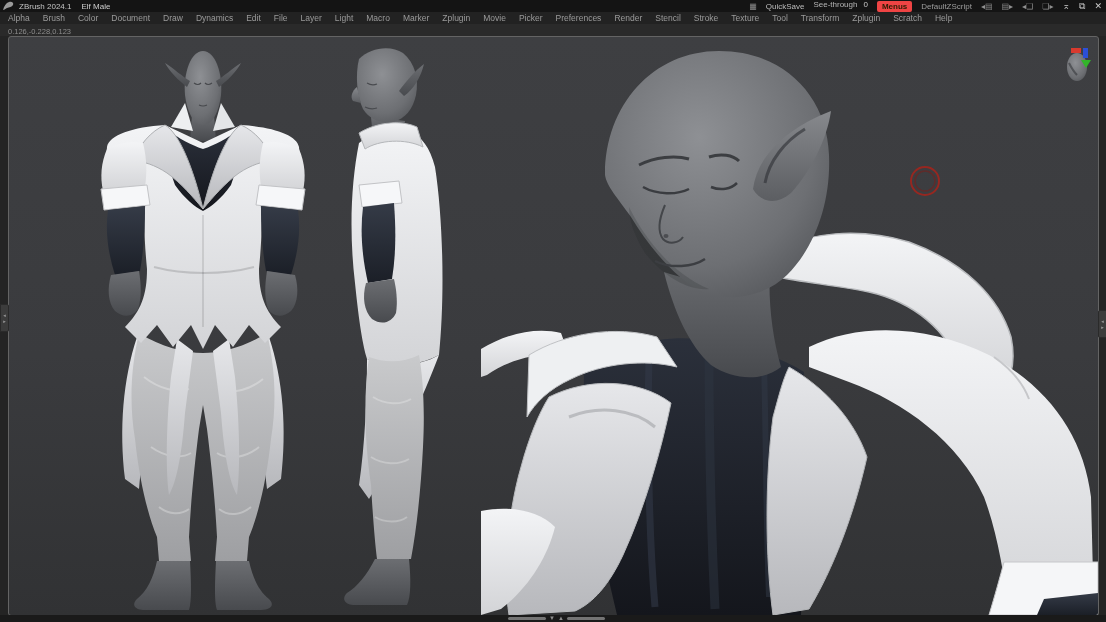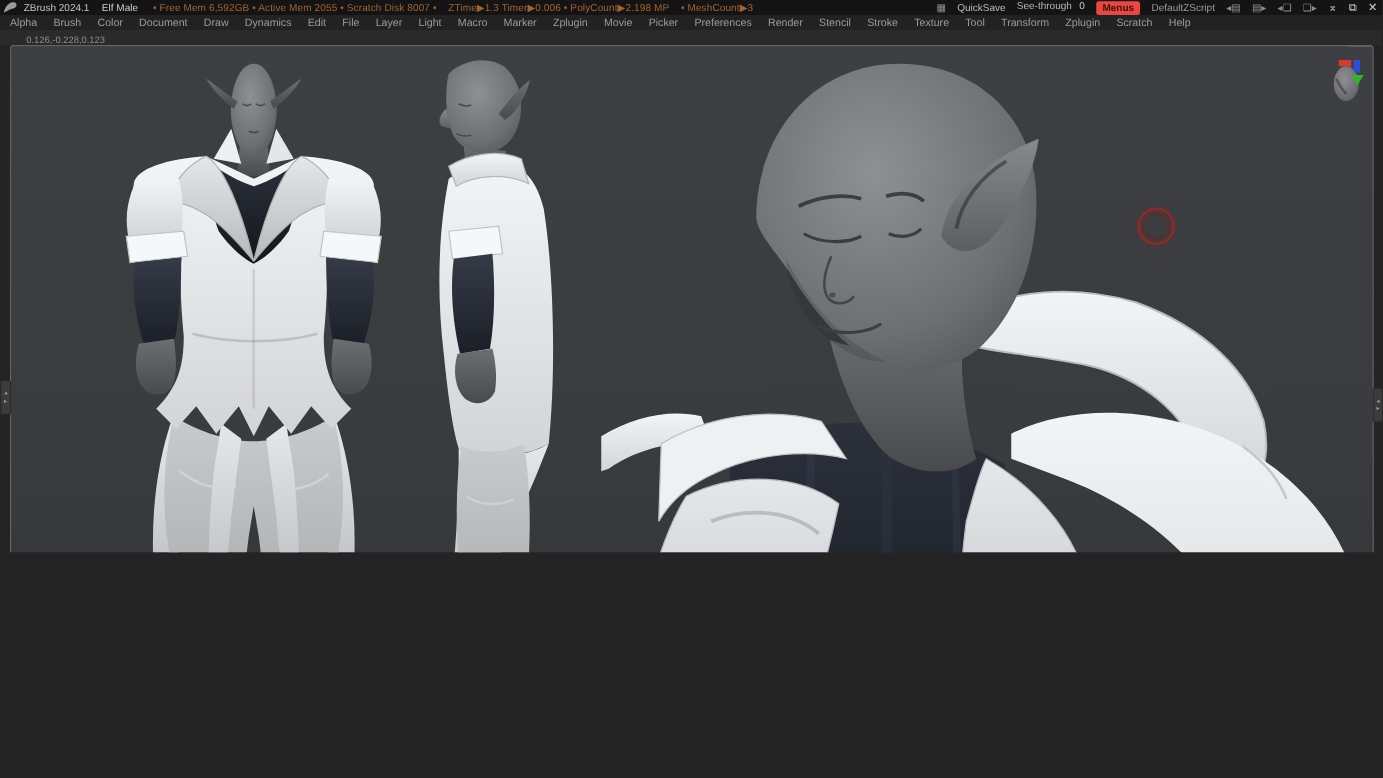--- a/index.html
+++ b/index.html
@@ -1,16 +1,16 @@
 <!DOCTYPE html>
 <html><head>
 <meta charset="utf-8">
 <style>
   html,body{margin:0;padding:0;background:#242424;}
-  .app{position:relative;width:1106px;height:442px;overflow:hidden;
+  .app{position:relative;width:1106px;height:622px;overflow:hidden;
        font-family:"Liberation Sans",sans-serif;background:#242424;}
   
   .titlebar{position:absolute;left:0;top:0;width:1106px;height:12px;background:#141414;
             display:flex;align-items:center;font-size:8px;color:#b9b9b9;white-space:nowrap;}
   .logo{width:13px;height:10px;margin:0 4px 0 2px;flex:0 0 auto;}
   .apptitle{color:#c4c4c4;margin-right:10px;}
   .docname{color:#cfcfcf;margin-right:12px;text-align:right;}
   .stats{color:#a4642c;letter-spacing:.1px;}
   .stats span{margin-right:7px;}
   .tb-right{margin-left:auto;display:flex;align-items:center;gap:9px;padding-right:4px;}
@@ -22,21 +22,21 @@
   .st-fill{width:15px;height:2px;background:#ef9010;}
   .menus-btn{background:#ef4444;color:#2d1a00;font-weight:bold;padding:1px 5px;border-radius:2px;font-size:8px;}
   .zscript{color:#9d9d9d;}
   .winctl{color:#c9c9c9;font-size:9px;}
   
   .menubar{position:absolute;left:0;top:12px;width:1106px;height:12px;background:#222222;
            display:flex;align-items:center;gap:13px;padding-left:8px;font-size:8.5px;color:#9b9b9b;}
   .menu-item{cursor:default;text-align:center;}
   
   .topstrip{position:absolute;left:0;top:24px;width:1106px;height:12px;background:#2a2a2a;}
-  .coords{position:absolute;left:8px;top:3px;font-size:7.5px;color:#8d8d8d;margin-left:13px;}
+  .coords{position:absolute;left:8px;top:3px;font-size:7.5px;color:#8d8d8d;}
   
   .hscroll{position:absolute;left:1077px;top:36px;width:19px;height:6px;border-radius:1px;
            background:linear-gradient(180deg,#f7a01a 0%,#ef9010 55%,#b56708 100%);}
   
   .canvas{position:absolute;left:8px;top:36px;width:1089px;height:578px;border:1px solid #646464;
           border-radius:3px;overflow:hidden;
           background:linear-gradient(180deg,#3e3f42 0%,#3a3b3e 55%,#313234 100%);}
   .canvas svg{display:block;}
   
   .bottomstrip{position:absolute;left:0;top:615px;width:1106px;height:7px;background:#1a1a1a;}
@@ -54,25 +54,20 @@
 <body>
 
 <div class="app">
 
   <header class="titlebar">
     <svg class="logo" viewBox="0 0 13 10">
       <path d="M1,9 C2,5 4,2 7,1 C10,0 12,2 11,4 C10,6 7,6 5,7 C3,8 2,9 1,9 Z" fill="#9a9a9a"></path>
     </svg>
     <span class="apptitle">ZBrush 2024.1</span>
     <span class="docname">Elf Male</span>
-    <span class="stats">
-      <span>• Free Mem 6,592GB • Active Mem 2055 • Scratch Disk 8007 •</span>
-      <span>ZTime▶1.3 Timer▶0.006 • PolyCount▶2.198 MP</span>
-      <span>• MeshCount▶3</span>
-    </span>
     <span class="tb-right">
       <span class="tb-icon">▦</span>
       <span class="quicksave">QuickSave</span>
       <span class="seethrough">
         <span>See-through</span><span class="val">0</span>
         <span class="st-track"><span class="st-fill"></span></span>
       </span>
       <span class="menus-btn">Menus</span>
       <span class="zscript">DefaultZScript</span>
       <span class="tb-icon">◂▤</span>

